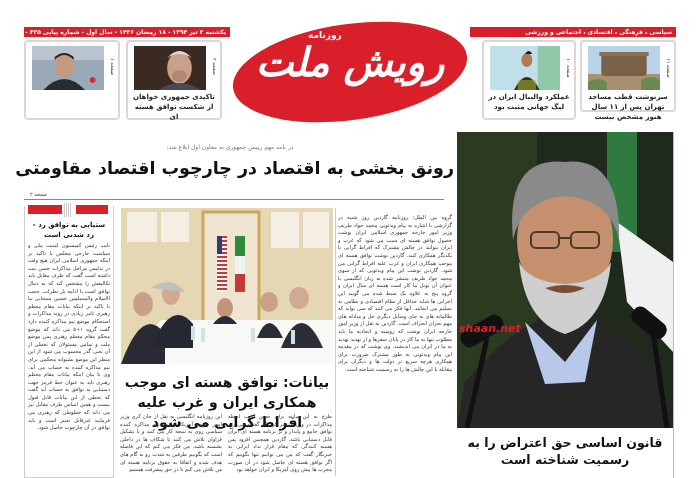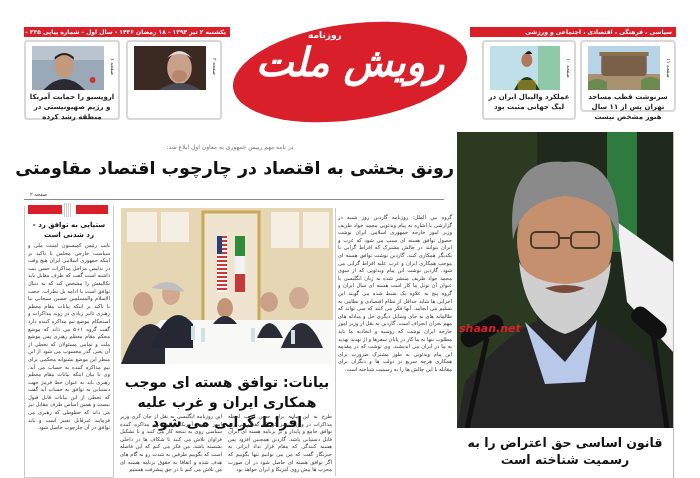--- a/index.html
+++ b/index.html
@@ -64,34 +64,34 @@
     <svg width="100%" height="100%" viewBox="0 0 76 44" preserveAspectRatio="none">
       <rect width="76" height="44" fill="#9aa9b8"></rect>
       <rect x="0" y="0" width="76" height="14" fill="#b9c4cf"></rect>
       <ellipse cx="34" cy="20" rx="10" ry="12" fill="#c49a7c"></ellipse>
       <path d="M24 14 q10 -10 20 0 v-3 q-10 -8 -20 0z" fill="#2a2220"></path>
       <path d="M12 44 q22 -22 44 0z" fill="#2a2a32"></path>
       <circle cx="64" cy="34" r="3" fill="#cc3333"></circle>
     </svg>
   </div>
   <div class="pgno">صفحه ۱</div>
-  <div class="cap">اروپسیو را حمایت آمریکا و رژیم صهیونیستی در منطقه رشد کرده</div>
 </div>
 
 <div class="abs teaser" style="left:126px;top:40px;width:96px;height:80px;">
   <div class="ph">
     <svg width="100%" height="100%" viewBox="0 0 76 44" preserveAspectRatio="none">
       <rect width="76" height="44" fill="#3a2a22"></rect>
       <ellipse cx="48" cy="22" rx="13" ry="16" fill="#c9a08a"></ellipse>
       <path d="M35 12 q13 -14 26 0 q-6 -4 -13 -4 q-7 0 -13 4z" fill="#dcdcdc"></path>
       <ellipse cx="48" cy="30" rx="8" ry="6" fill="#b8866e"></ellipse>
       <path d="M26 44 q22 -14 44 0z" fill="#4a4a55"></path>
     </svg>
   </div>
   <div class="pgno">صفحه ۲</div>
+  <div class="cap">تاکیدی جمهوری خواهان از شکست توافق هسته ای</div>
 </div>
 
 <div class="logo-oval"></div>
 <div class="logo-text">رویش ملت</div>
 <div class="logo-sub">روزنامه</div>
 
 <div class="abs teaser" style="left:482px;top:40px;width:94px;height:80px;">
   <div class="ph">
     <svg width="100%" height="100%" viewBox="0 0 76 44" preserveAspectRatio="none">
       <rect width="76" height="44" fill="#bfe0e8"></rect>

